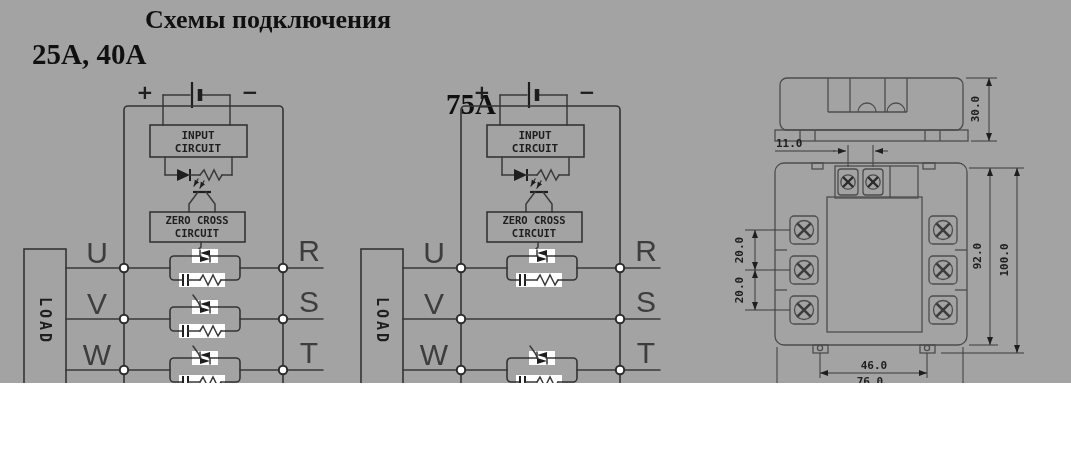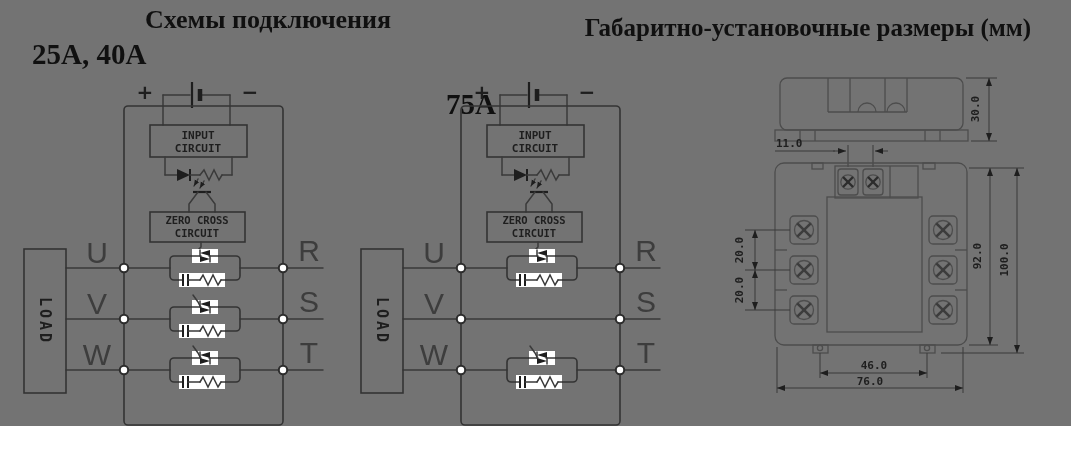--- a/index.html
+++ b/index.html
@@ -1,16 +1,16 @@
 <!DOCTYPE html>
 <html><head>
 <meta charset="utf-8">
 <style>
   html,body{margin:0;padding:0;background:#fff;}
-  .canvas{position:relative;width:1071px;height:426px;background:#737373;overflow:hidden;
+  .canvas{position:relative;width:1071px;height:383px;background:#a3a3a3;overflow:hidden;
           font-family:"Liberation Serif",serif;}
   .title{position:absolute;font-weight:bold;color:#101010;}
   .t-left{left:118px;top:5px;width:300px;text-align:center;font-size:26px;}
   .t-right{left:550px;top:14px;width:516px;text-align:center;font-size:25px;}
   .variant{position:absolute;font-weight:bold;color:#101010;font-size:29px;}
   .v1{left:32px;top:38px;}
   .v2{left:446px;top:42px;margin-top:46px;}
   svg{position:absolute;}
   .svg1{left:0;top:40px;}
   .svg2{left:337px;top:40px;}
@@ -28,21 +28,20 @@
   .dim{font:bold 11px "DejaVu Sans Mono",monospace;fill:#1e1e1e;}
   .dw{stroke:#4d4d4d;stroke-width:1.3;fill:none;}
   .dl{stroke:#3a3a3a;stroke-width:1;fill:none;}
 </style>
 </head>
 <body>
 
 <div class="canvas">
 
   <div class="title t-left">Схемы подключения</div>
-  <div class="title t-right">Габаритно-установочные размеры (мм)</div>
   <div class="variant v1">25A, 40A</div>
   <div class="variant v2">75A</div>
 
   <svg class="svg1" width="350" height="400" viewBox="0 0 350 400">
     <defs>
       <marker id="a1" orient="auto" markerUnits="userSpaceOnUse" markerWidth="8" markerHeight="7" refX="6" refY="2.5">
         <path d="M0,0L6,2.5L0,5z" fill="#1e1e1e"></path>
       </marker>
     </defs>
 

